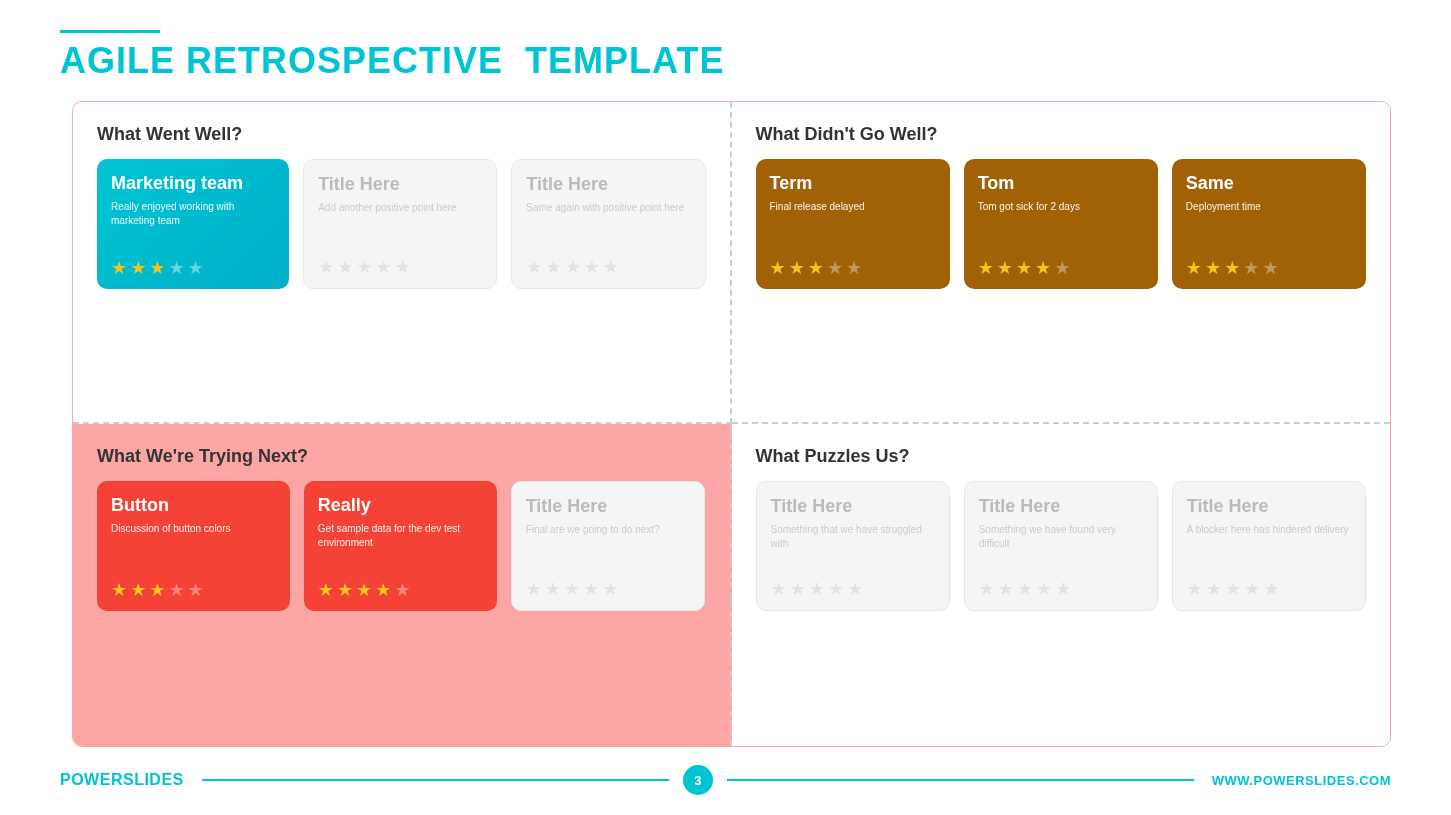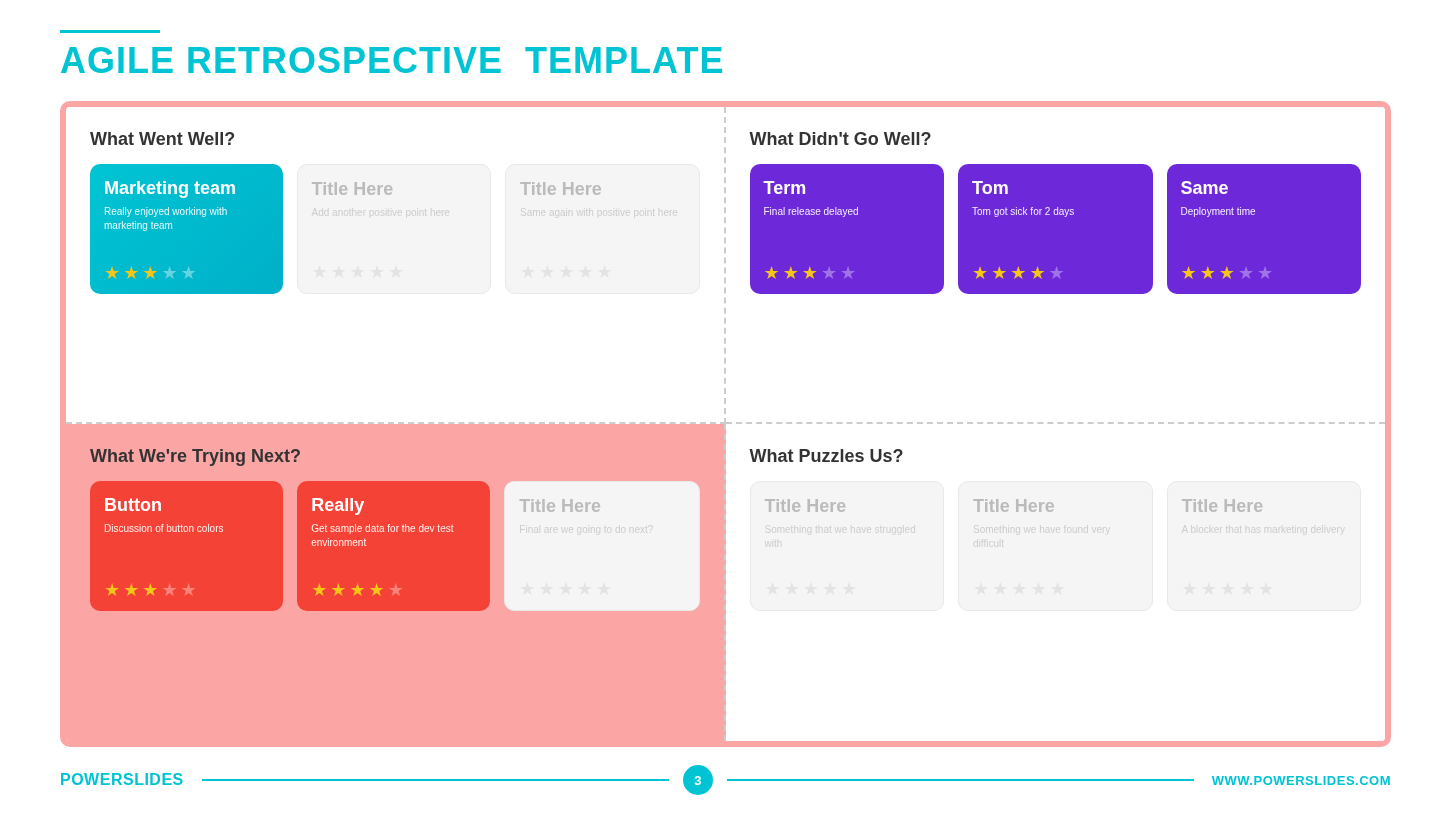--- a/index.html
+++ b/index.html
@@ -43,24 +43,25 @@
     .header-title span {
       color: #00c4d4;
     }
 
     .main-grid {
       flex: 1;
       display: grid;
       grid-template-columns: 1fr 1fr;
       grid-template-rows: 1fr 1fr;
       gap: 0;
-      border: 6px solid #fca5a5;
+      border: 1px solid #fca5a5;
       border-radius: 10px;
       overflow: hidden;
       background: #f9f9f9;
+      margin-left: 12px;
     }
 
     .quadrant {
       padding: 22px 24px 18px 24px;
       position: relative;
     }
 
     .quadrant-top-left {
       border-right: 2px dashed #ccc;
       border-bottom: 2px dashed #ccc;
@@ -102,21 +103,21 @@
       flex-direction: column;
       justify-content: space-between;
     }
 
     .card-filled-cyan {
       background: linear-gradient(135deg, #00c4d4, #00b0c8);
       color: #fff;
     }
 
     .card-filled-purple {
-      background: #6d28d9;
+      background: #a16207;
       color: #fff;
     }
 
     .card-filled-red {
       background: #f44336;
       color: #fff;
     }
 
     .card-empty {
       background: #f5f5f5;
@@ -416,21 +417,21 @@
             <span class="star star-empty">★</span>
             <span class="star star-empty">★</span>
             <span class="star star-empty">★</span>
             <span class="star star-empty">★</span>
           </div>
         </div>
 
         <div class="card card-empty">
           <div>
             <div class="card-title">Title Here</div>
-            <div class="card-body">A blocker that has marketing delivery</div>
+            <div class="card-body">A blocker here has hindered delivery</div>
           </div>
           <div class="stars">
             <span class="star star-empty">★</span>
             <span class="star star-empty">★</span>
             <span class="star star-empty">★</span>
             <span class="star star-empty">★</span>
             <span class="star star-empty">★</span>
           </div>
         </div>
 

